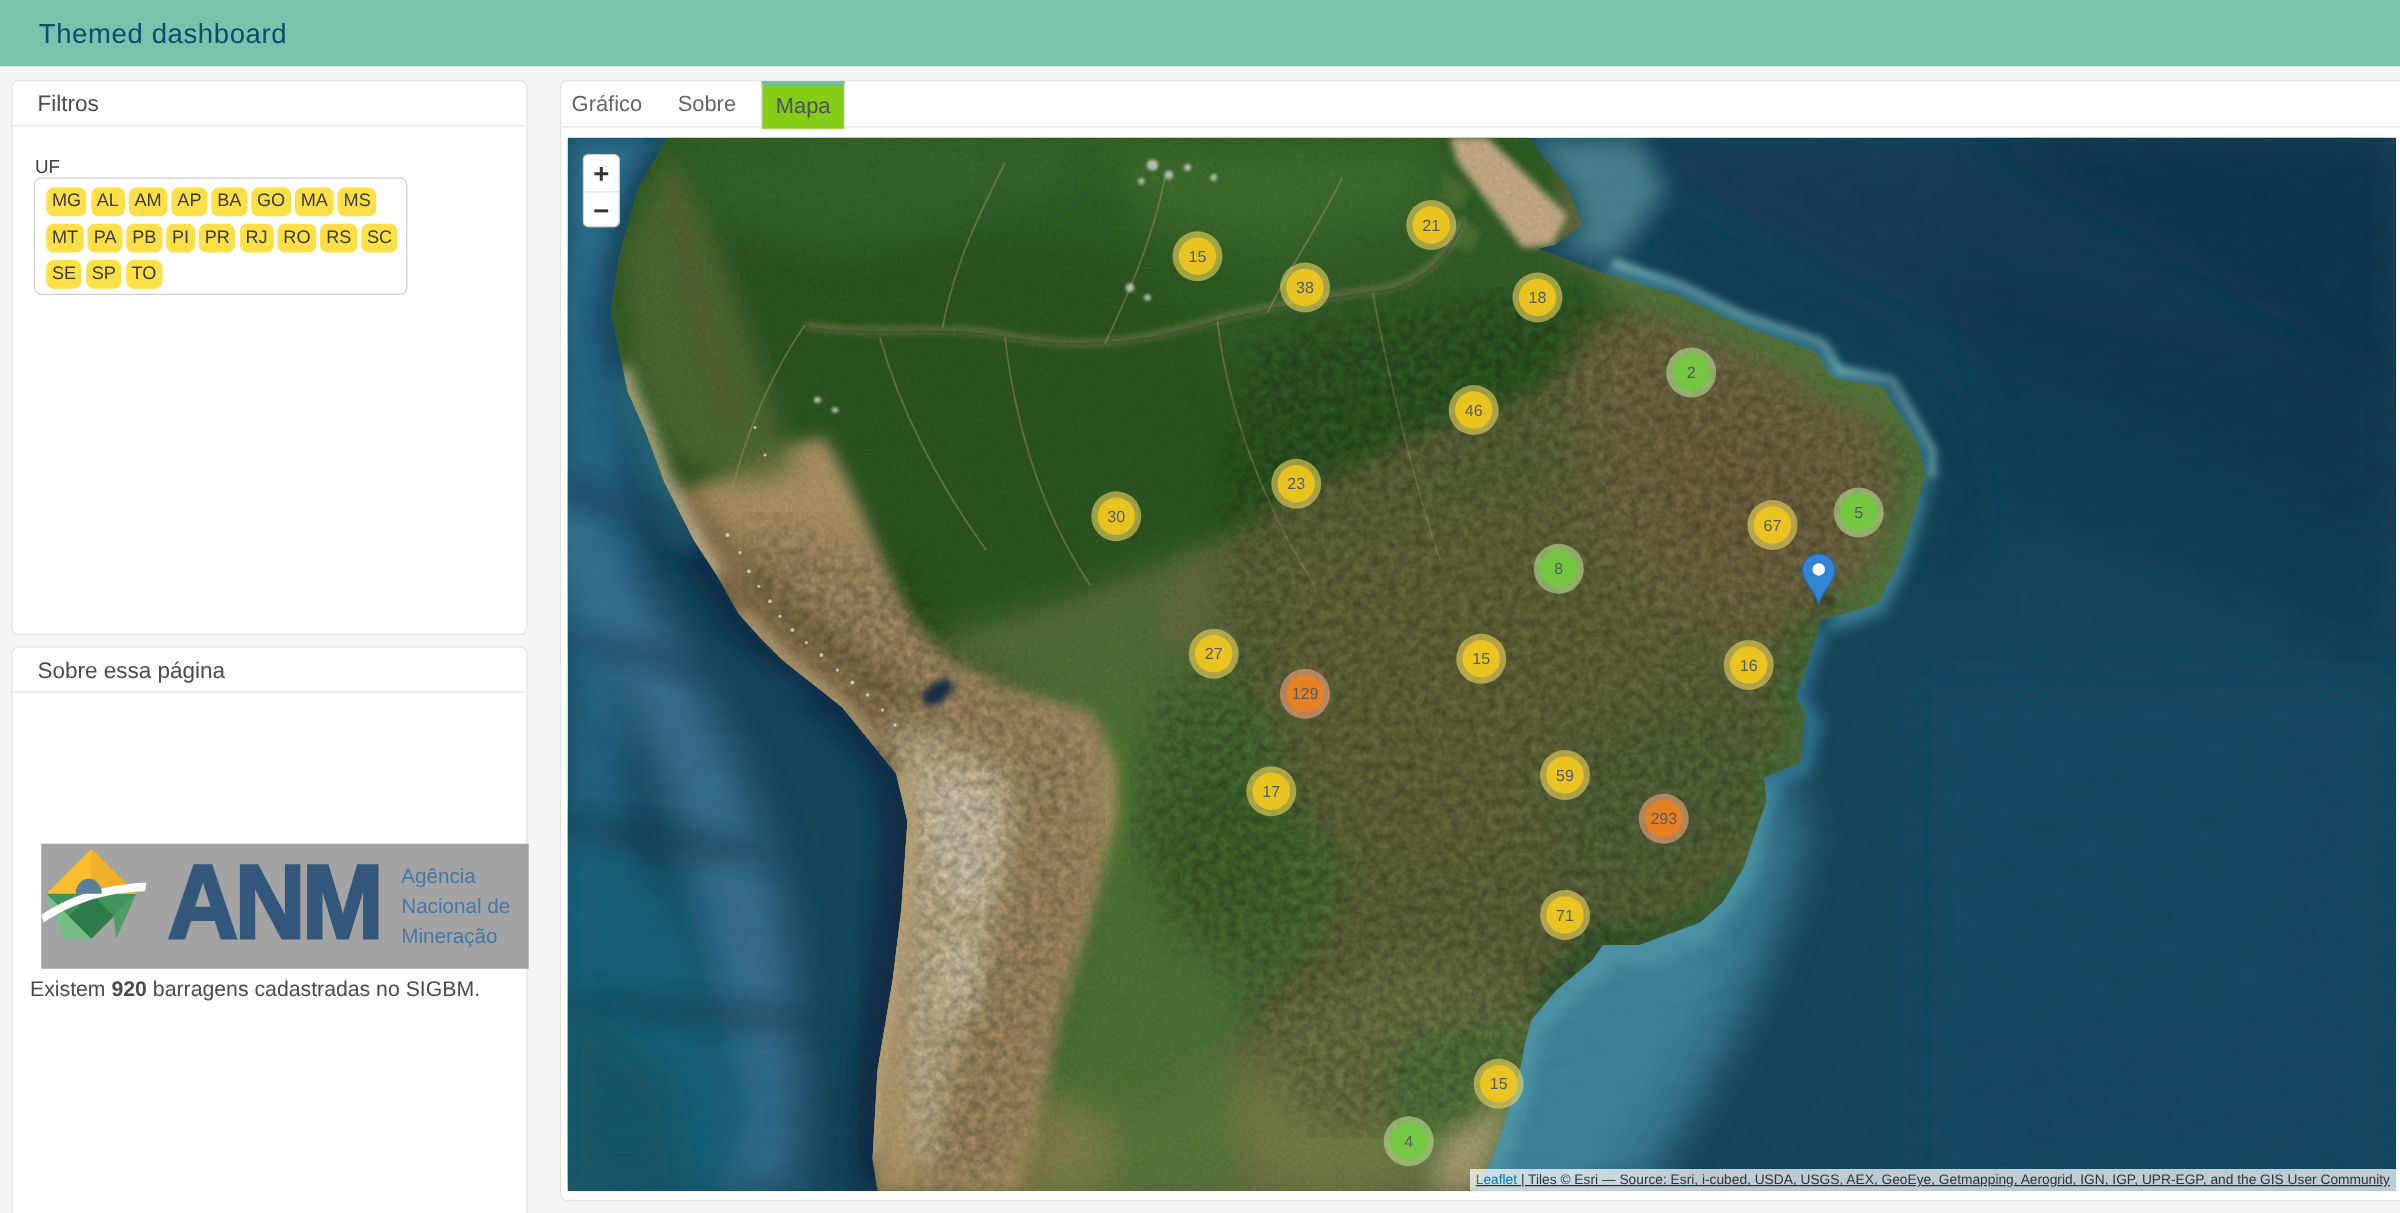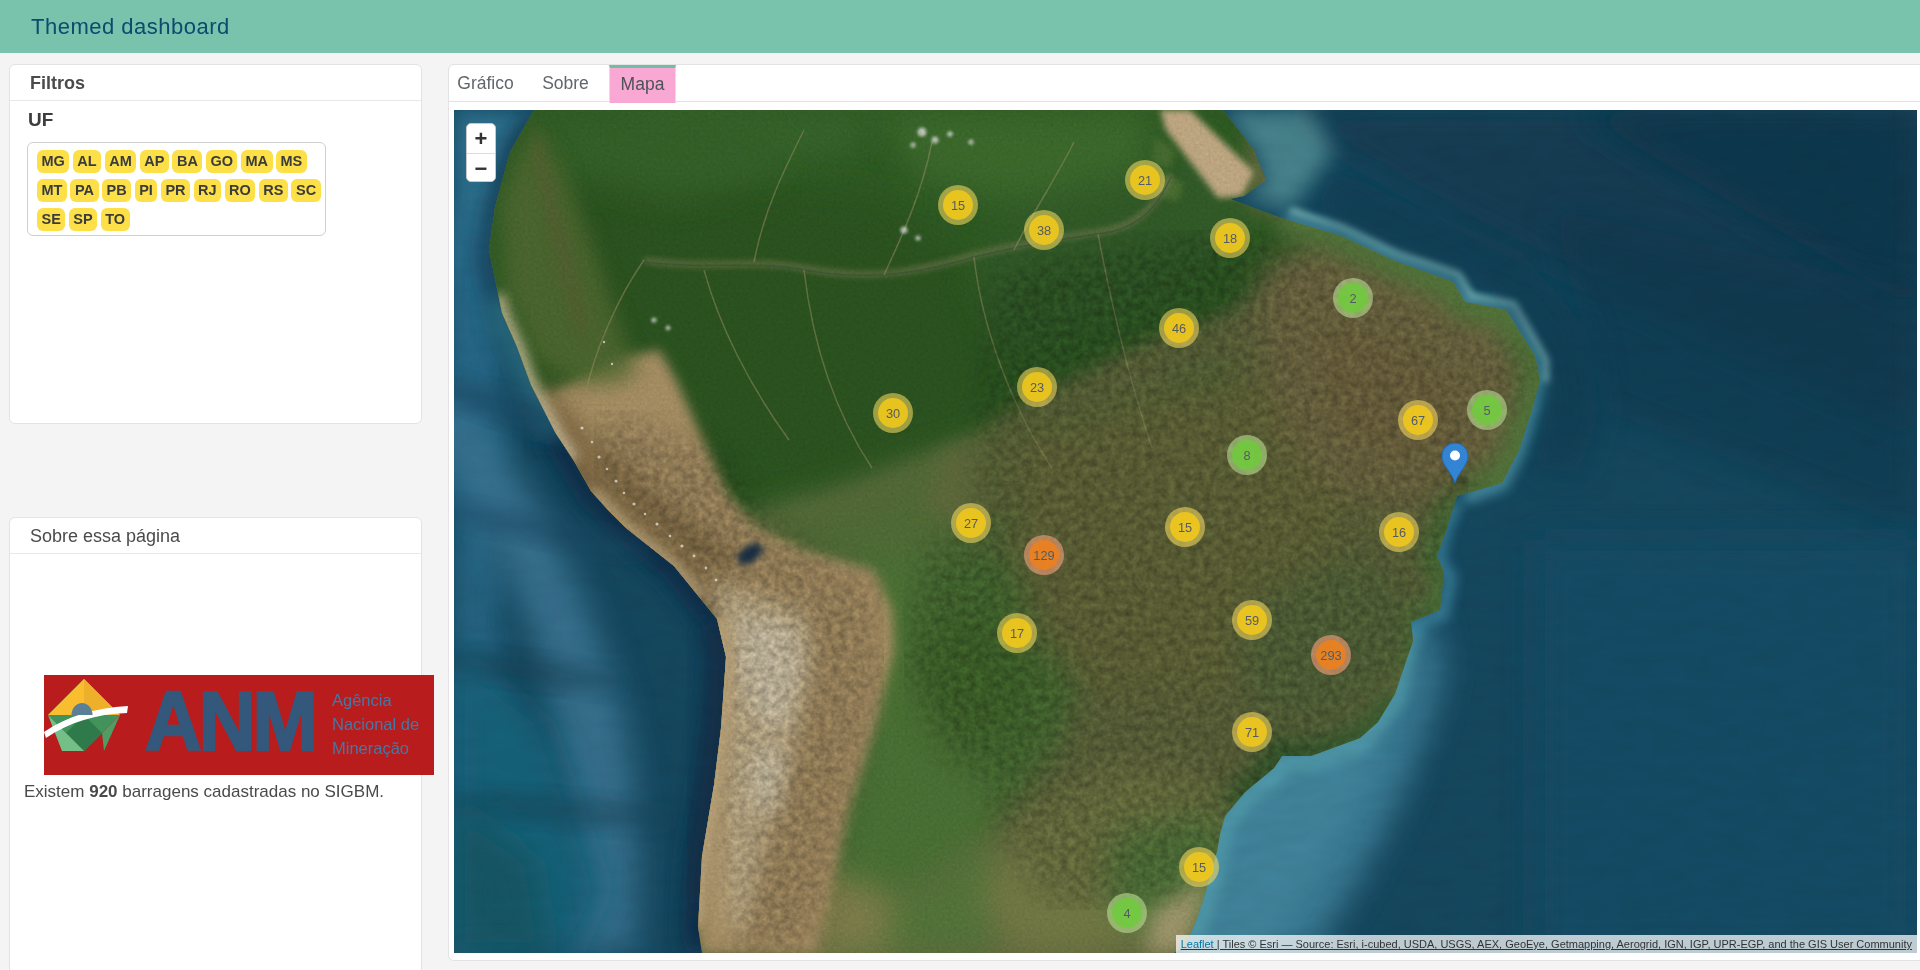--- a/index.html
+++ b/index.html
@@ -1,34 +1,34 @@
 <!DOCTYPE html>
 <html><head>
 <meta charset="utf-8">
 <style>
 * { margin:0; padding:0; box-sizing:border-box; }
 html,body { width:1920px; height:970px; background:#f4f4f5; font-family:"Liberation Sans", sans-serif; overflow:hidden; }
 #hdr { position:absolute; left:0; top:0; width:1920px; height:53px; background:#79c2ab; }
 #hdr .t { position:absolute; left:31px; top:14px; font-size:22px; color:#0c4a6e; letter-spacing:0.5px; }
 .card { position:absolute; background:#fff; border:1px solid #e3e3e3; border-radius:6px; }
 .chead { height:36px; line-height:36px; padding-left:20px; font-size:18px; color:#4b4b4b; border-bottom:1px solid #e8e8e8; }
-#card1 { left:9px; top:64px; width:413px; height:360px;font-weight:bold; }
+#card1 { left:9px; top:64px; width:413px; height:444px; }
 #card2 { left:9px; top:517px; width:413px; height:538px; }
-#uf { position:absolute; left:18px; top:44px; font-size:19px; color:#3d3d3d; }
+#uf { position:absolute; left:18px; top:60px; font-size:15px; color:#3d3d3d; }
 #ufbox { position:absolute; left:17px; top:77px; width:299px; height:94px; border:1px solid #cfcfcf; border-radius:6px; padding:7px 0 0 9px; white-space:nowrap; }
 .pill { display:inline-block; background:#fde047; border-radius:6px; color:#3b3b3b; font-size:14.5px; height:23px; line-height:23px; padding:0 4.5px; margin:0 3.5px 6px 0; }
 #card2 .para { margin:13px 0 0 17px; font-size:17px; letter-spacing:-0.1px; line-height:23.5px; color:#4a4a4a; white-space:nowrap; }
-#logo { position:absolute; left:34px; top:157px; width:390px; height:100px; background:#b91c1c; }
+#logo { position:absolute; left:23px; top:157px; width:390px; height:100px; background:#a3a3a3; }
 #exist { position:absolute; left:14px; top:264px; font-size:17px; color:#4a4a4a; }
 #panel { position:absolute; left:434px; top:64px; width:1477px; height:897px; background:#fff; border:1px solid #e3e3e3; border-radius:6px;margin-left:14px; }
 #tabs { position:absolute; left:0; top:0; width:100%; height:37px; border-bottom:1px solid #dee2e6; }
 .tab { position:absolute; top:0; height:37px; font-size:17.5px; color:#61666b; text-align:center; line-height:37px; }
 #tabA { left:0px; width:73px; }
 #tabB { left:73px; width:87px; }
-#tabC { left:160px; width:67px; background:#f9a8d4; border-left:1px solid #dee2e6; border-right:1px solid #dee2e6; border-top:3px solid #6fbfa6; line-height:33px; color:#4c5257; height:38px; }
+#tabC { left:160px; width:67px; background:#84cc16; border-left:1px solid #dee2e6; border-right:1px solid #dee2e6; border-top:3px solid #6fbfa6; line-height:33px; color:#4c5257; height:38px; }
 #mapbox { position:absolute; left:5px; top:45px; width:1463px; height:843px; overflow:hidden; }
 #zoomctl { position:absolute; left:12px; top:13px; width:30px; height:59px; background:#fff; border:1px solid #c8c8c8; border-radius:5px; z-index:30; }
 #zoomctl .zi { width:28px; height:29px; text-align:center; font-size:22px; font-weight:bold; color:#333; line-height:29px; }
 #zoomctl .zi+.zi { border-top:1px solid #ddd; }
 #attr { position:absolute; right:0; bottom:0; height:18px; background:rgba(255,255,255,0.72); font-size:11px; color:#333; padding:0 5px 0 5px; line-height:18px; z-index:30; white-space:nowrap;text-decoration:underline; }
 #attr a { color:#0078a8; text-decoration:none; }
 </style>
 </head>
 <body>
 <div id="hdr">

